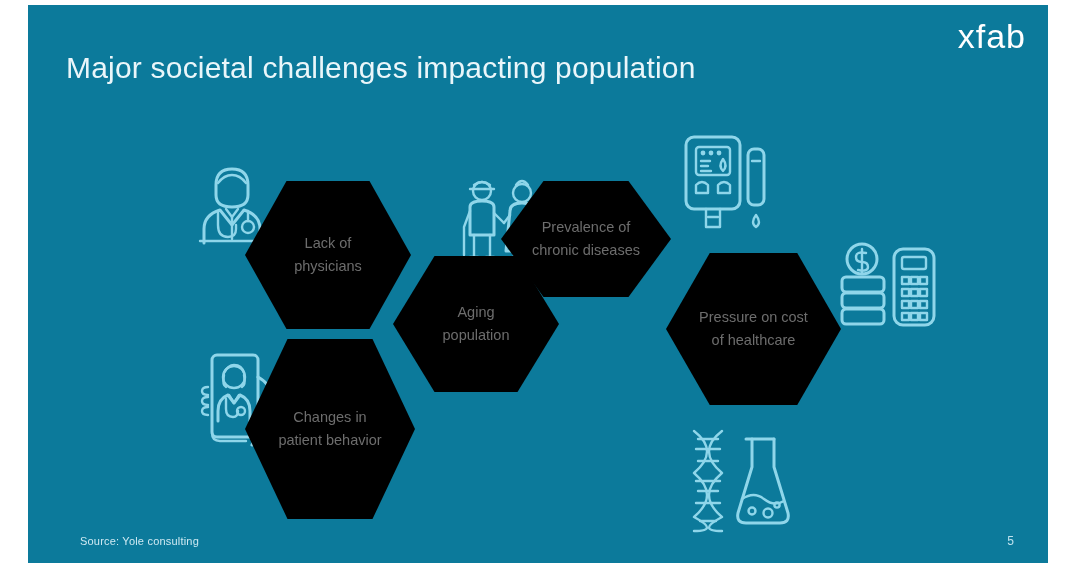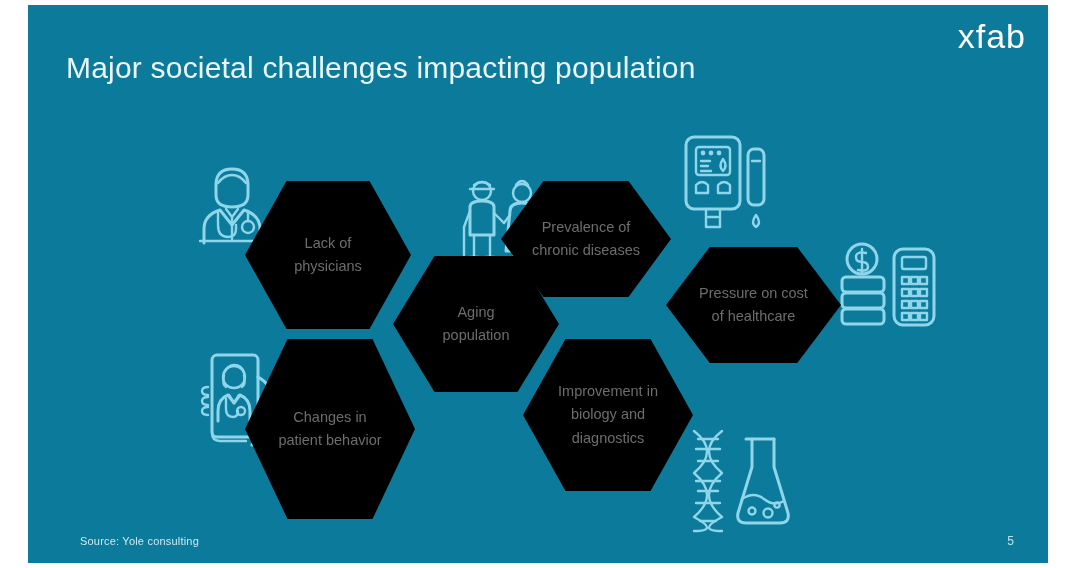--- a/index.html
+++ b/index.html
@@ -240,28 +240,25 @@
   </div>
 
   <div class="hex" style="left:365px; top:251px; width:166px; height:136px;">
     <span class="hex-label">Aging<br>population</span>
   </div>
 
   <div class="hex" style="left:473px; top:176px; width:170px; height:116px;">
     <span class="hex-label">Prevalence of<br>chronic diseases</span>
   </div>
 
-  <div class="hex" style="left:638px; top:242px; width:175px; height:116px;">
+  <div class="hex" style="left:638px; top:248px; width:175px; height:152px;">
     <span class="hex-label">Pressure on cost<br>of healthcare</span>
   </div>
 
   <div class="hex" style="left:217px; top:334px; width:170px; height:180px;">
     <span class="hex-label">Changes in<br>patient behavior</span>
   </div>
 
-  <div class="hex" style="left:495px; top:334px; width:170px; height:152px;">
-    <span class="hex-label">Improvement in<br>biology and<br>diagnostics</span>
-  </div>
 
   <div id="source">Source: Yole consulting</div>
   <div id="pagenum">5</div>
 
 </div>
 
 </body></html>

